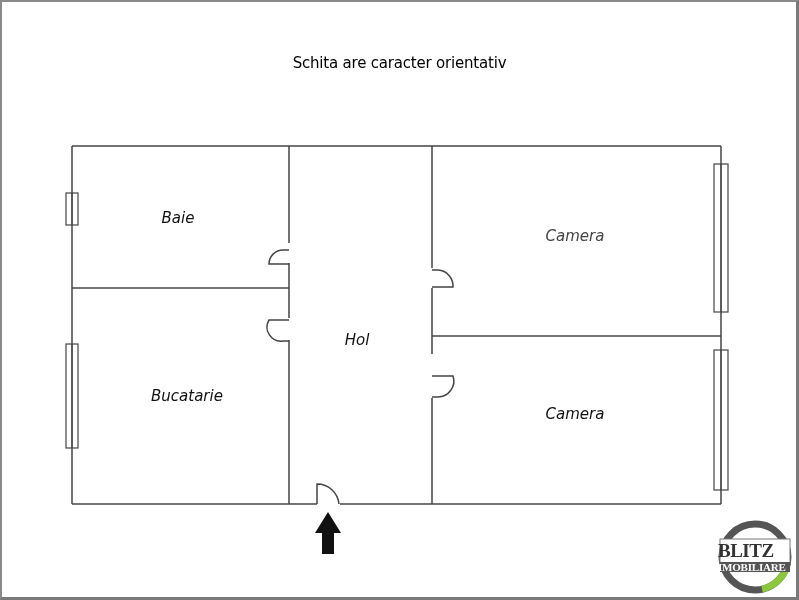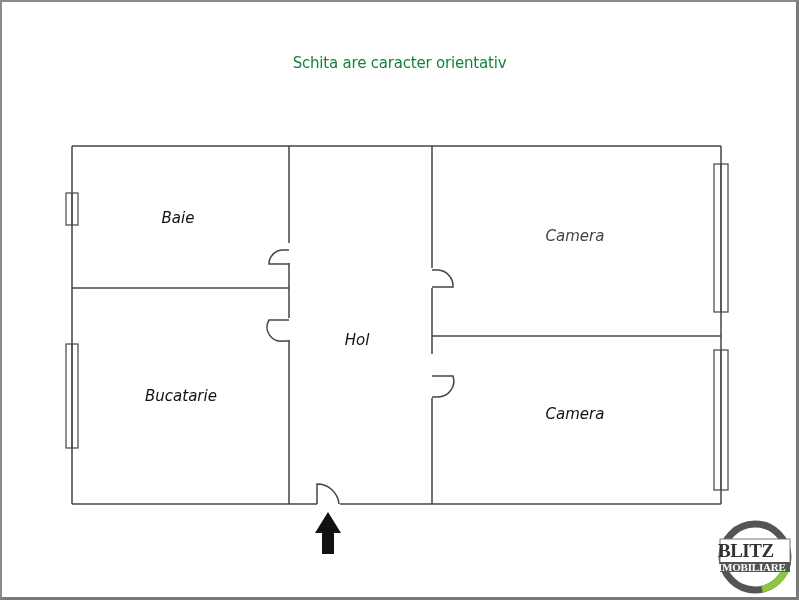--- a/index.html
+++ b/index.html
@@ -7,21 +7,21 @@
     .frame {
       position: absolute; left: 0; top: 0; width: 799px; height: 600px;
       box-sizing: border-box;
       border-top: 2px solid #8a8a8a; border-left: 2px solid #8a8a8a;
       border-right: 3px solid #7a7a7a; border-bottom: 3px solid #7a7a7a;
       background: #fff;
     }
     .caption {
       position: absolute; left: 0; width: 799px; top: 54px;
       text-align: center; font-family: "DejaVu Sans", sans-serif;
-      font-size: 15px; color: #15803d; letter-spacing: -0.2px;
+      font-size: 15px; color: #000000; letter-spacing: -0.2px;
     }
     svg.plan { position: absolute; left: 0; top: 0; }
     .room-label {
       position: absolute; font-family: "DejaVu Sans", sans-serif;
       font-size: 15px; color: #111; transform: translate(-50%, -50%);
       white-space: nowrap;
       font-style: italic;
     }
     .room-label.light { color: #444; }
     .logo {
@@ -81,21 +81,21 @@
 
   <g>
     <circle cx="755" cy="557" r="33" fill="#fff" stroke="#555" stroke-width="7"></circle>
     <path d="M762 589 A33 33 0 0 0 787 566" fill="none" stroke="#8cc63f" stroke-width="7"></path>
     <rect x="720" y="539" width="70" height="26" fill="#fff" stroke="#777" stroke-width="1"></rect>
     <rect x="720" y="562" width="70" height="10" fill="#555"></rect>
   </g>
 </svg>
 
 <div class="room-label" style="left:178px; top:218px;">Baie</div>
-<div class="room-label" style="left:181px; top:396px;">Bucatarie</div>
+<div class="room-label" style="left:187px; top:396px;">Bucatarie</div>
 <div class="room-label" style="left:357px; top:324px;margin-top:16px;">Hol</div>
 <div class="room-label light" style="left:575px; top:236px;">Camera</div>
 <div class="room-label" style="left:575px; top:414px;">Camera</div>
 
 <div class="logo">
   <div class="logo-text logo-brand">BLITZ</div>
   <div class="logo-text logo-sub" style="color:#fff;">IMOBILIARE</div>
 </div>
 
 </body></html>

